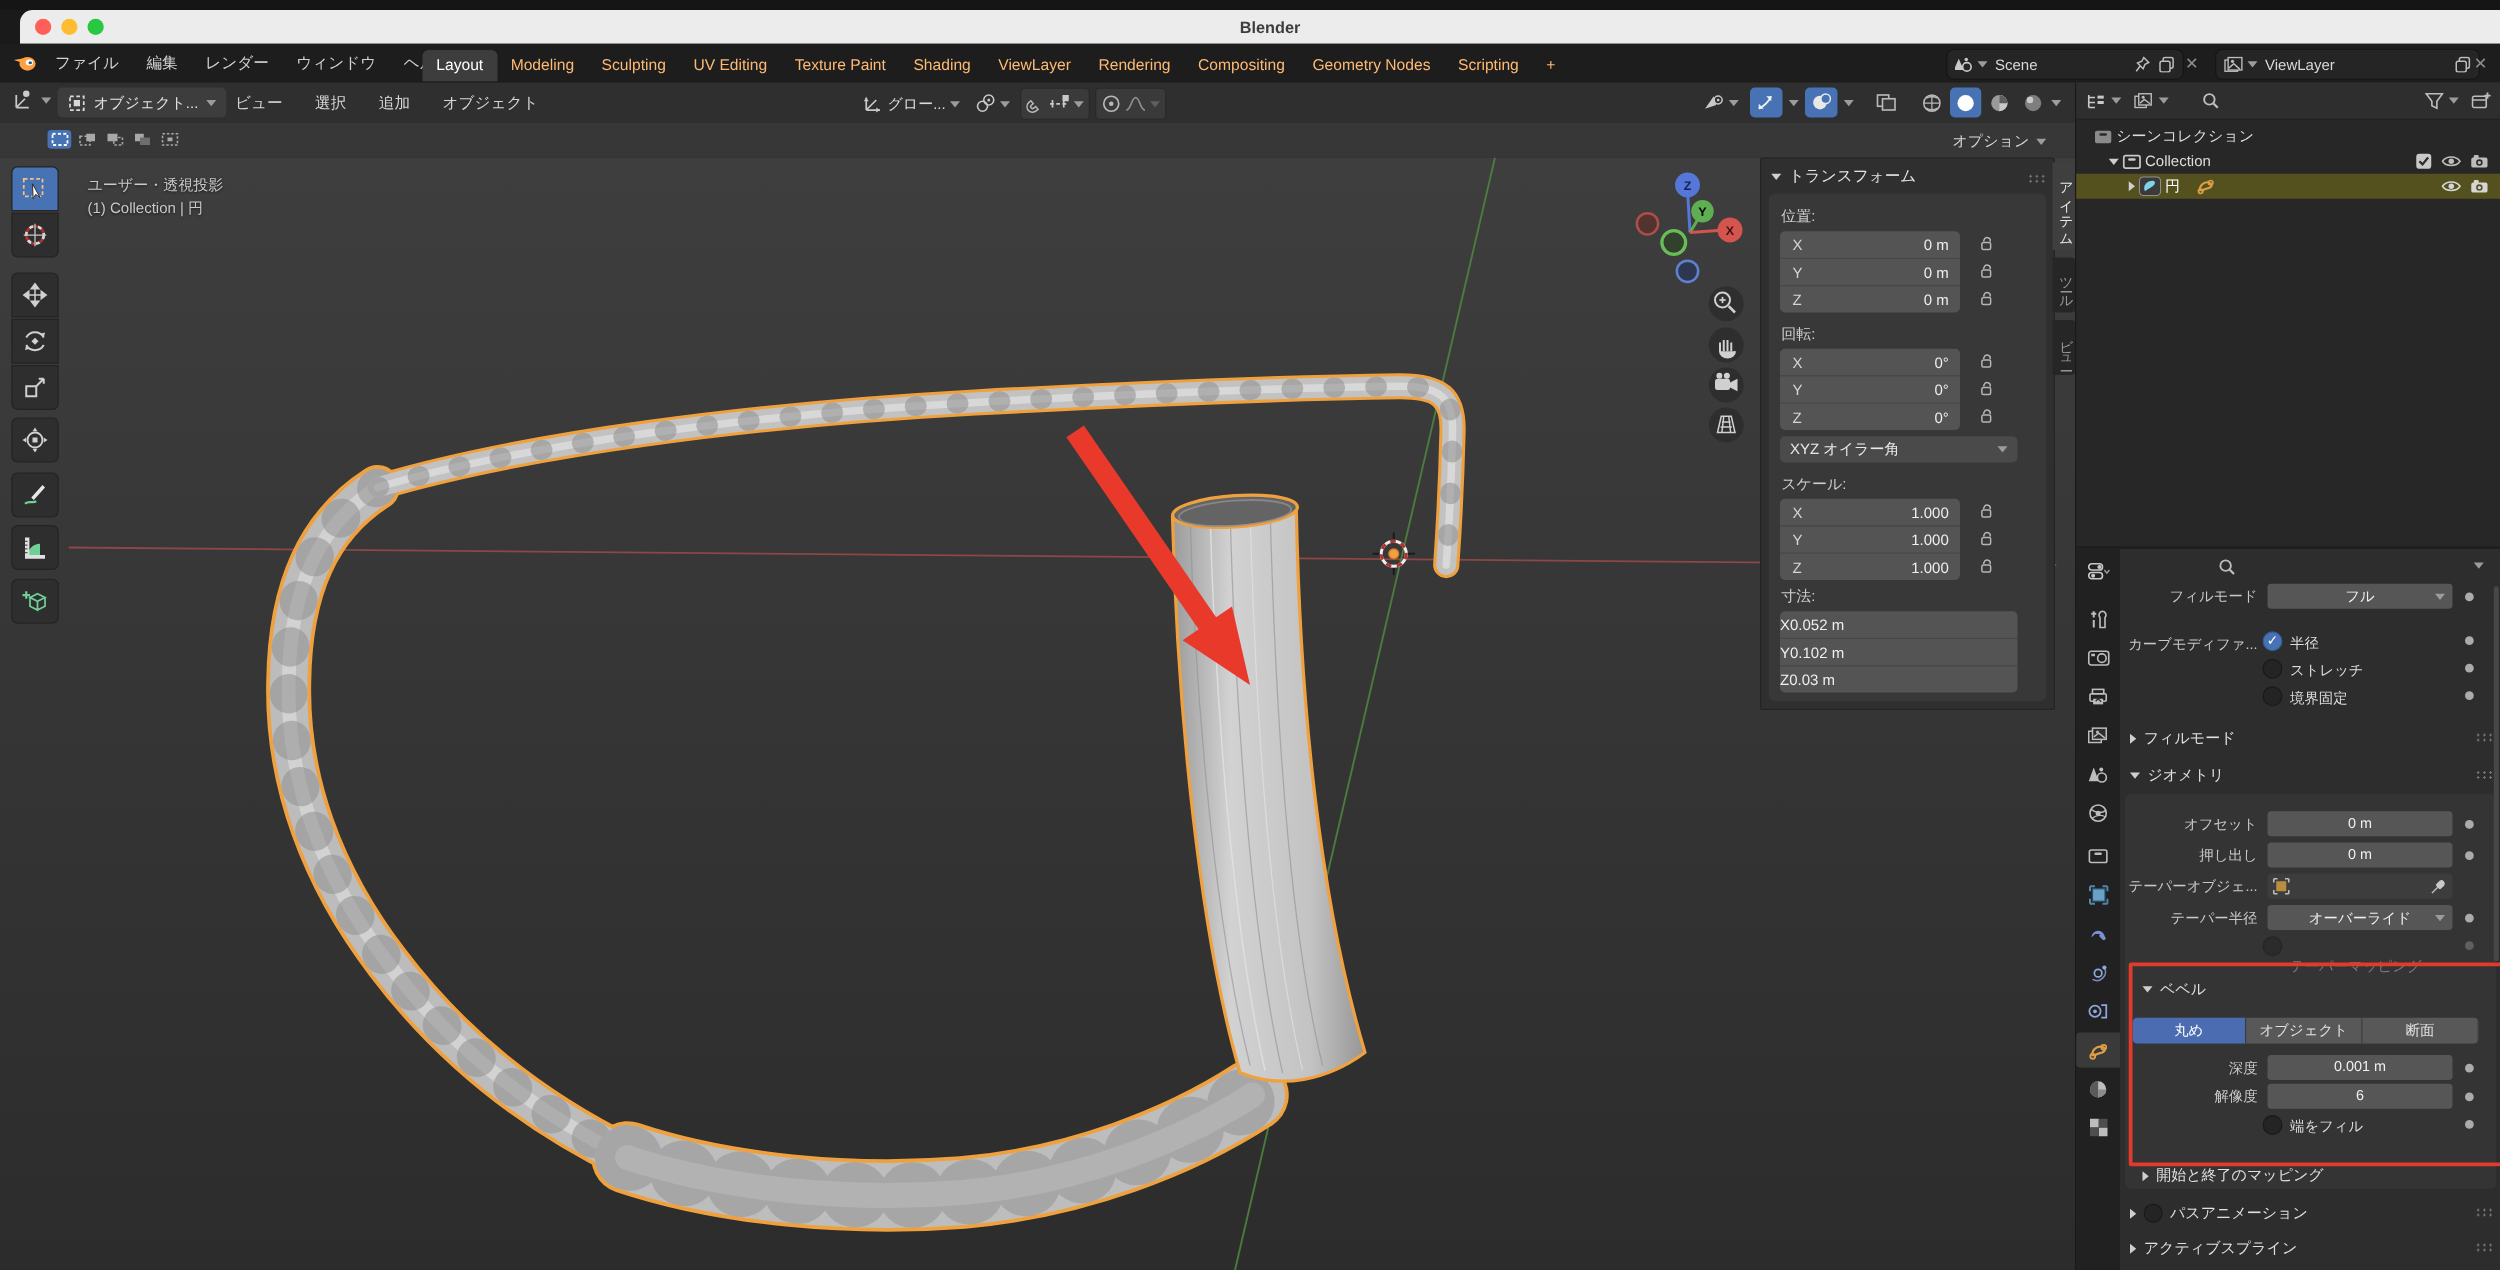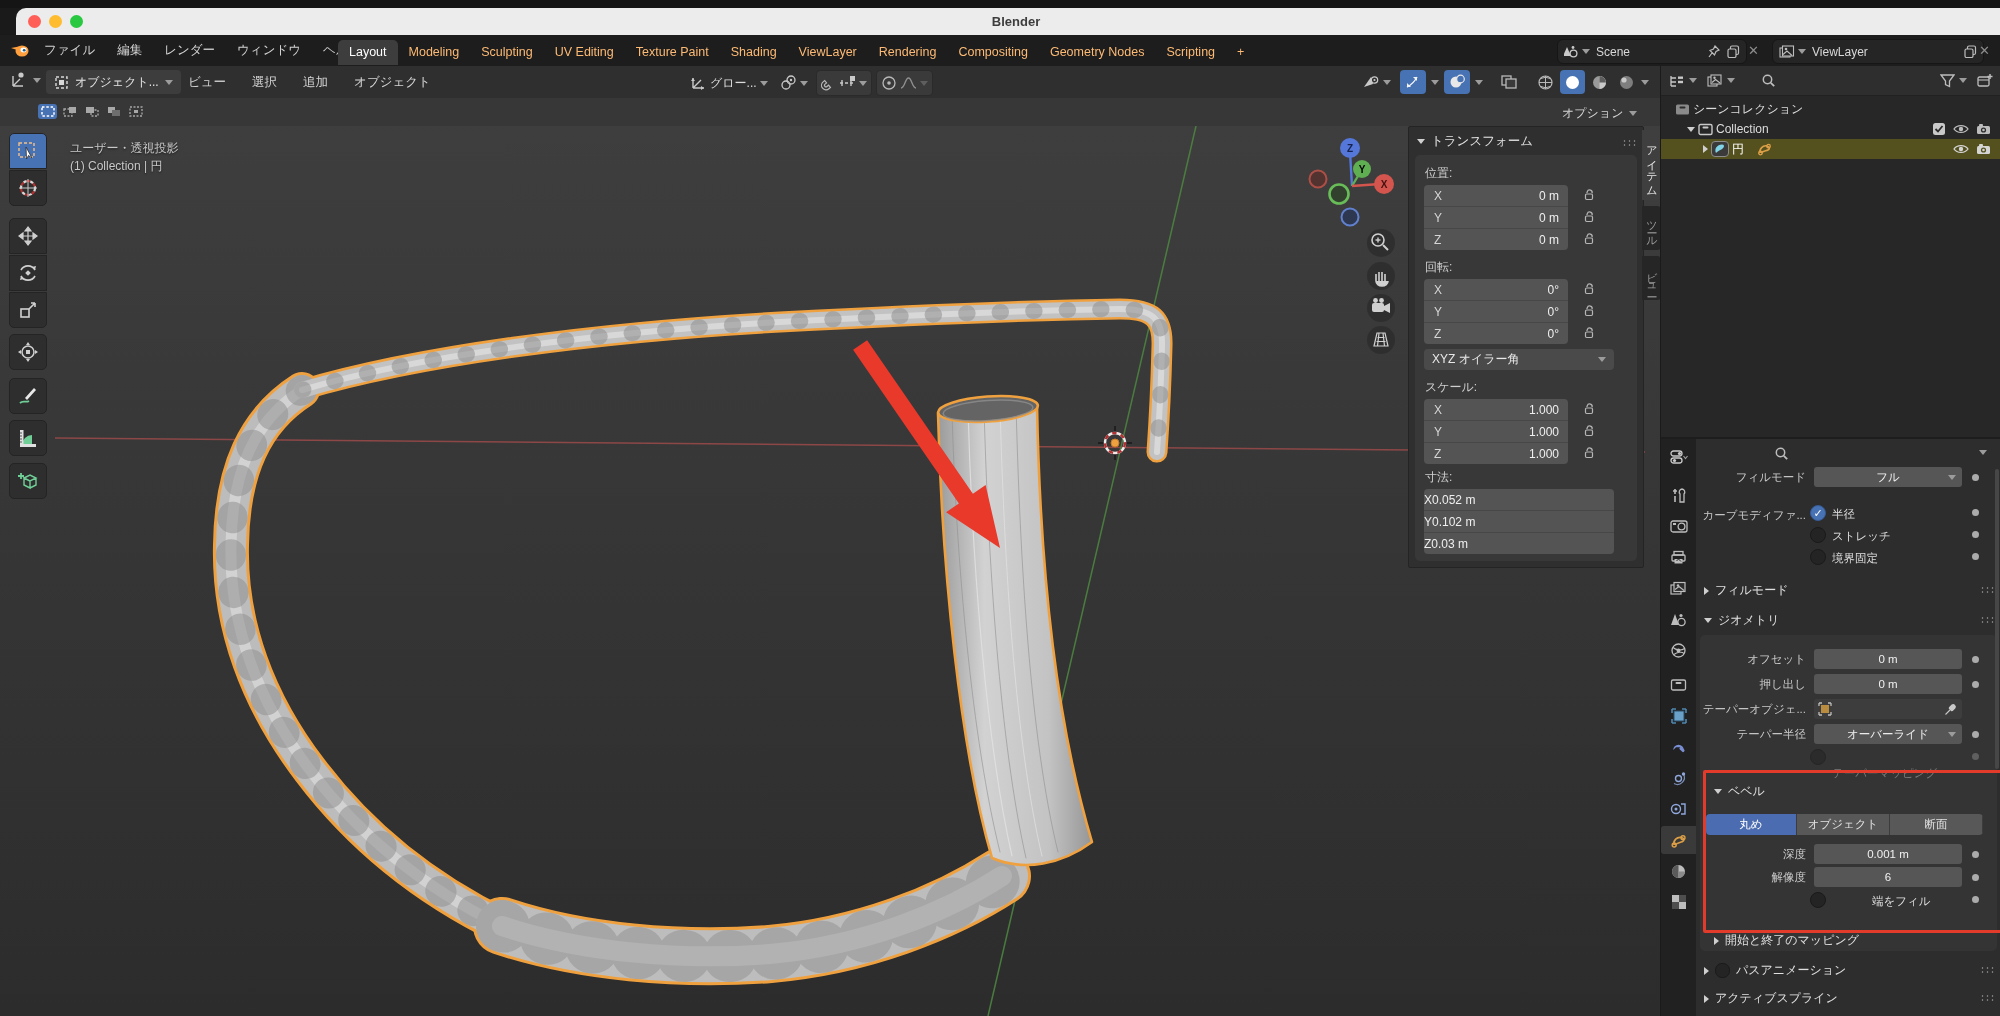--- a/index.html
+++ b/index.html
@@ -888,21 +888,21 @@
     <div class="pfield" style="top:405px;">
         <span>0.001 m</span>
       </div>
     <div class="pdot" style="top:412px;"></div>
     <div class="plabel" style="top:431px;">解像度</div>
     <div class="pfield" style="top:428px;">
         <span>6</span>
       </div>
     <div class="pdot" style="top:435px;"></div>
     <div class="cbox" style="top:453px;border-radius:8px;"></div>
-    <div class="clabel" style="top:455px;margin-left:40px;">端をフィル</div>
+    <div class="clabel" style="top:455px;">端をフィル</div>
     <div class="pdot" style="top:457px;"></div>
 
     <div class="psec" style="top:493px;left:18px;">
       <span class="arrow-right"></span>
         <span>開始と終了のマッピング</span>
     </div>
 
     <div class="psec" style="top:523px;">
       <span class="arrow-right"></span>
       <span style="display:inline-block;width:13px;height:13px;border-radius:7px;background:#242424;border:1px solid #1a1a1a;"></span>

